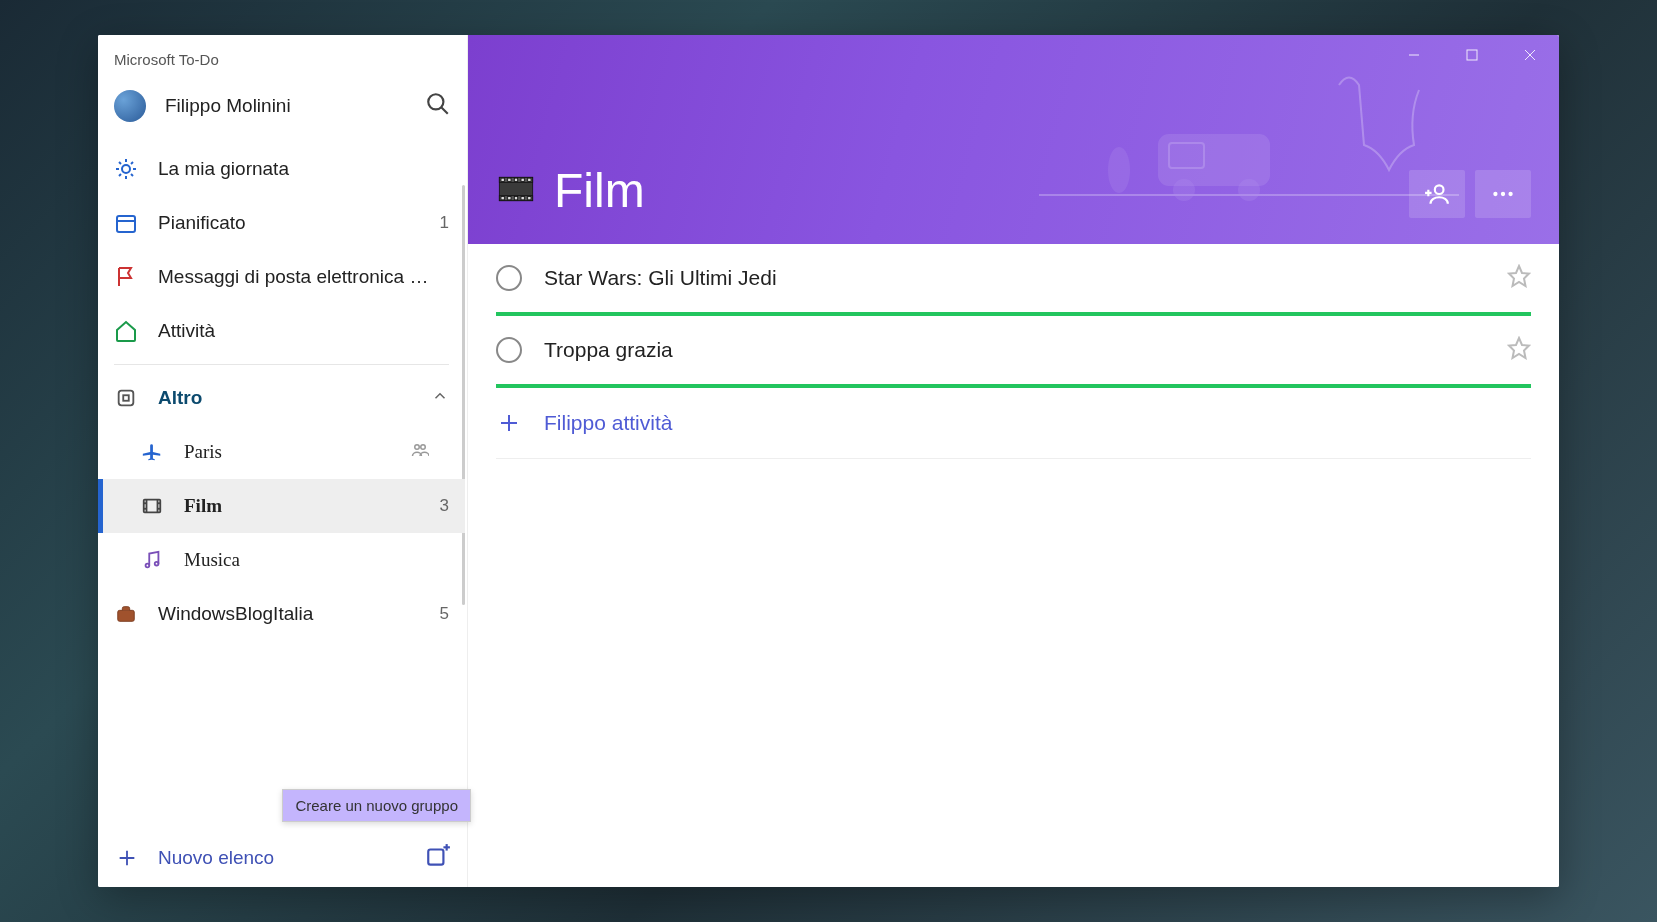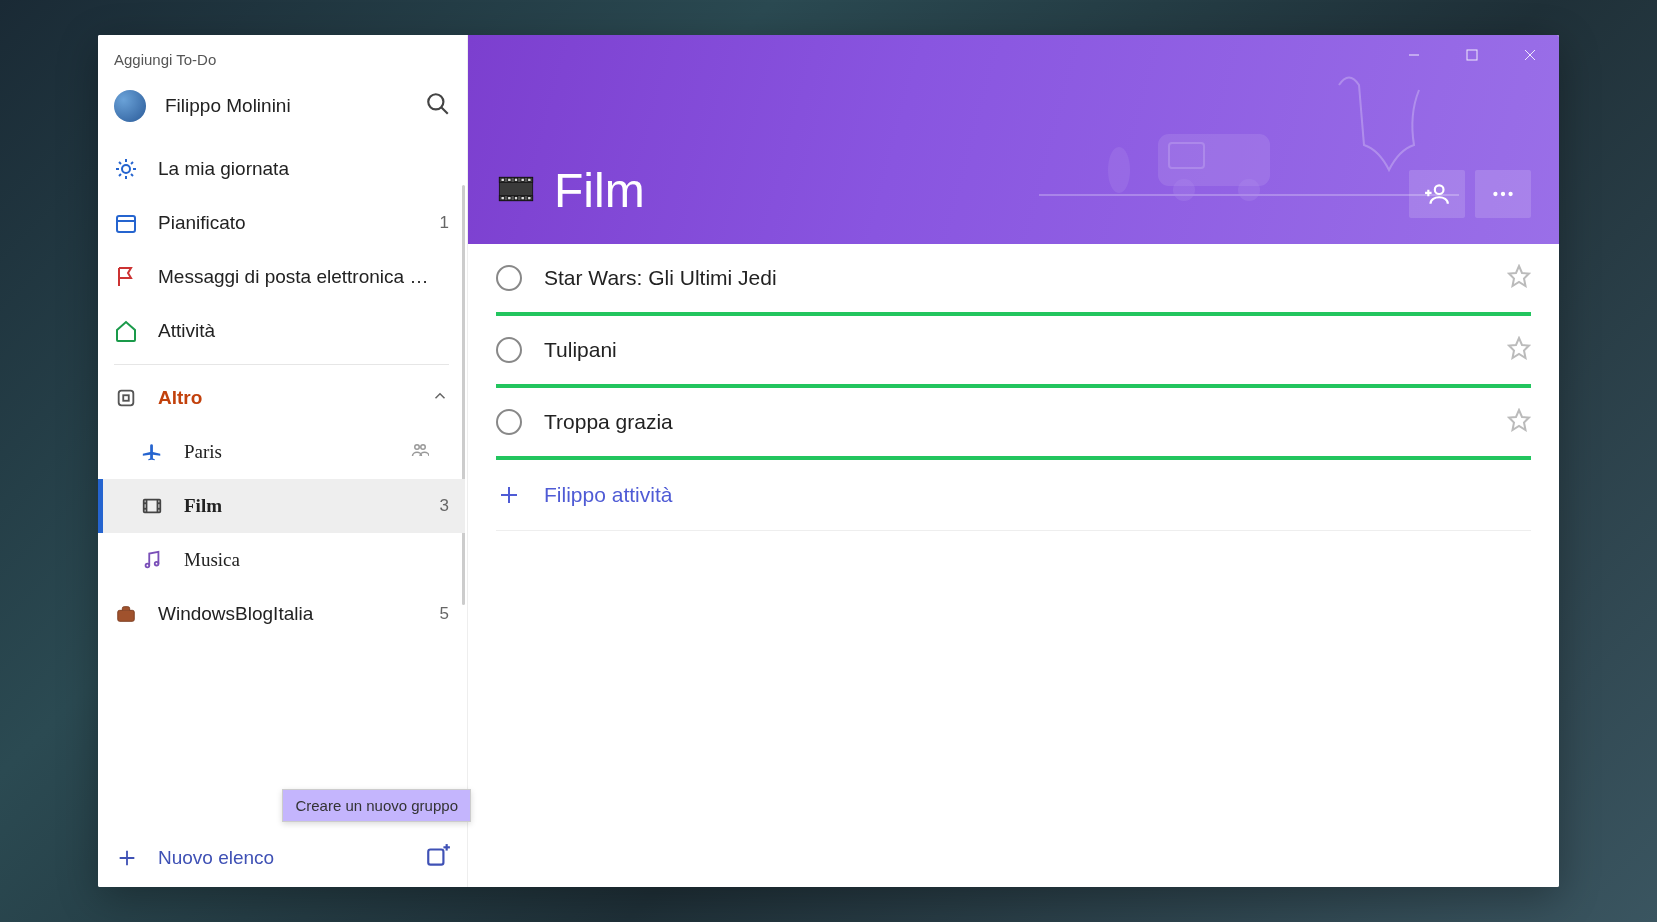--- a/index.html
+++ b/index.html
@@ -86,21 +86,21 @@
     height: 1px;
     background: #e6e6e6;
     margin: 6px 16px;
   }
   .group-row {
     display: flex;
     align-items: center;
     padding: 15px 16px;
     font-size: 19px;
     font-weight: 600;
-    color: #c2410c;
+    color: #0c4a6e;
     cursor: pointer;
     gap: 20px;
   }
   .chevron {
     color: #666;
   }
   .sub-item {
     padding-left: 42px;
     position: relative;
   }
@@ -278,21 +278,21 @@
   }
 </style>
 </head>
 <body>
 
 <div class="app-window">
 
   <div class="sidebar">
     <div class="fake-scroll"></div>
 
-    <div class="sidebar-header">Aggiungi To-Do</div>
+    <div class="sidebar-header">Microsoft To-Do</div>
 
     <div class="user-row">
       <div class="avatar"></div>
       <div class="user-name">Filippo Molinini</div>
       <div class="search-icon">
         <svg width="26" height="26" viewBox="0 0 24 24" fill="none" stroke="currentColor" stroke-width="2">
           <circle cx="10" cy="10" r="7"></circle>
             <line x1="21" y1="21" x2="15" y2="15"></line>
         </svg>
       </div>
@@ -528,29 +528,20 @@
         <span class="task-circle"></span>
         <span class="task-text">Star Wars: Gli Ultimi Jedi</span>
         <span class="task-star">
           <svg width="24" height="24" viewBox="0 0 24 24" fill="none" stroke="currentColor" stroke-width="2">
               <polygon points="12 2 15 9 22 9.5 17 14.5 18.5 22 12 18 5.5 22 7 14.5 2 9.5 9 9"></polygon>
             </svg>
         </span>
       </div>
       <div class="task-item">
         <span class="task-circle"></span>
-        <span class="task-text">Tulipani</span>
-        <span class="task-star">
-          <svg width="24" height="24" viewBox="0 0 24 24" fill="none" stroke="currentColor" stroke-width="2">
-              <polygon points="12 2 15 9 22 9.5 17 14.5 18.5 22 12 18 5.5 22 7 14.5 2 9.5 9 9"></polygon>
-            </svg>
-        </span>
-      </div>
-      <div class="task-item">
-        <span class="task-circle"></span>
         <span class="task-text">Troppa grazia</span>
         <span class="task-star">
           <svg width="24" height="24" viewBox="0 0 24 24" fill="none" stroke="currentColor" stroke-width="2">
               <polygon points="12 2 15 9 22 9.5 17 14.5 18.5 22 12 18 5.5 22 7 14.5 2 9.5 9 9"></polygon>
             </svg>
         </span>
       </div>
       <div class="add-task-row">
         <span class="plus">
           <svg width="24" height="24" viewBox="0 0 24 24" stroke="#4f5bd5" stroke-width="2">

